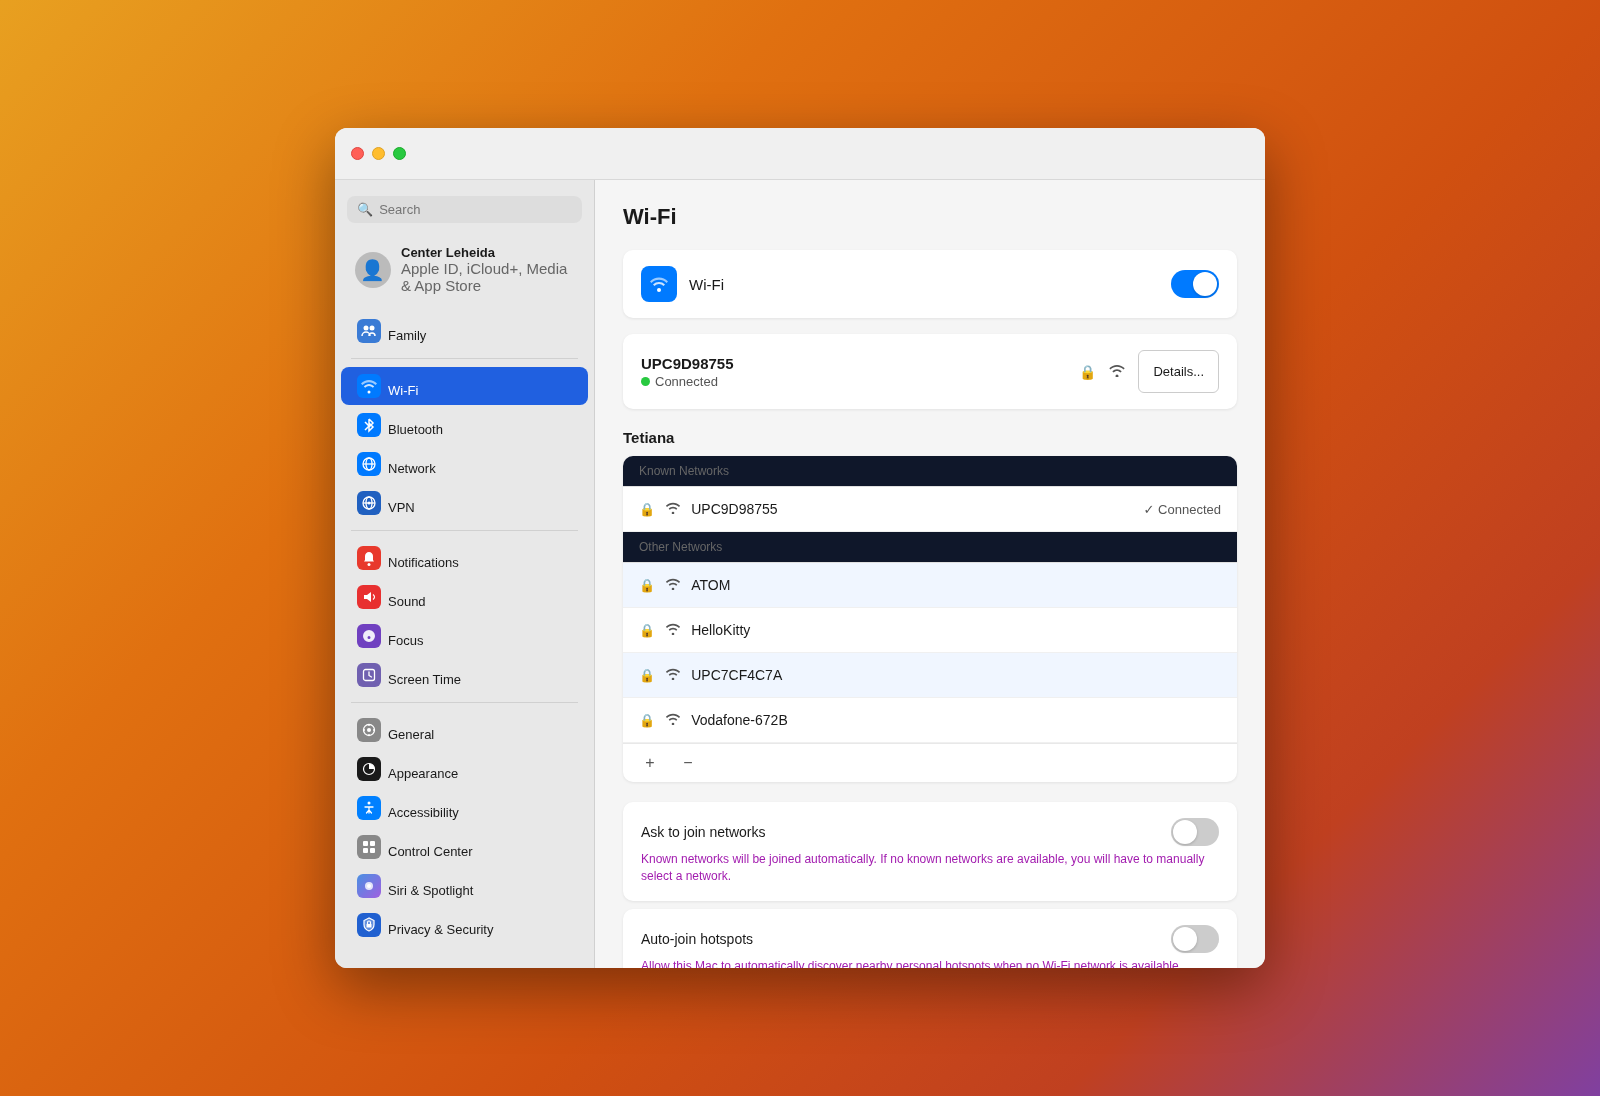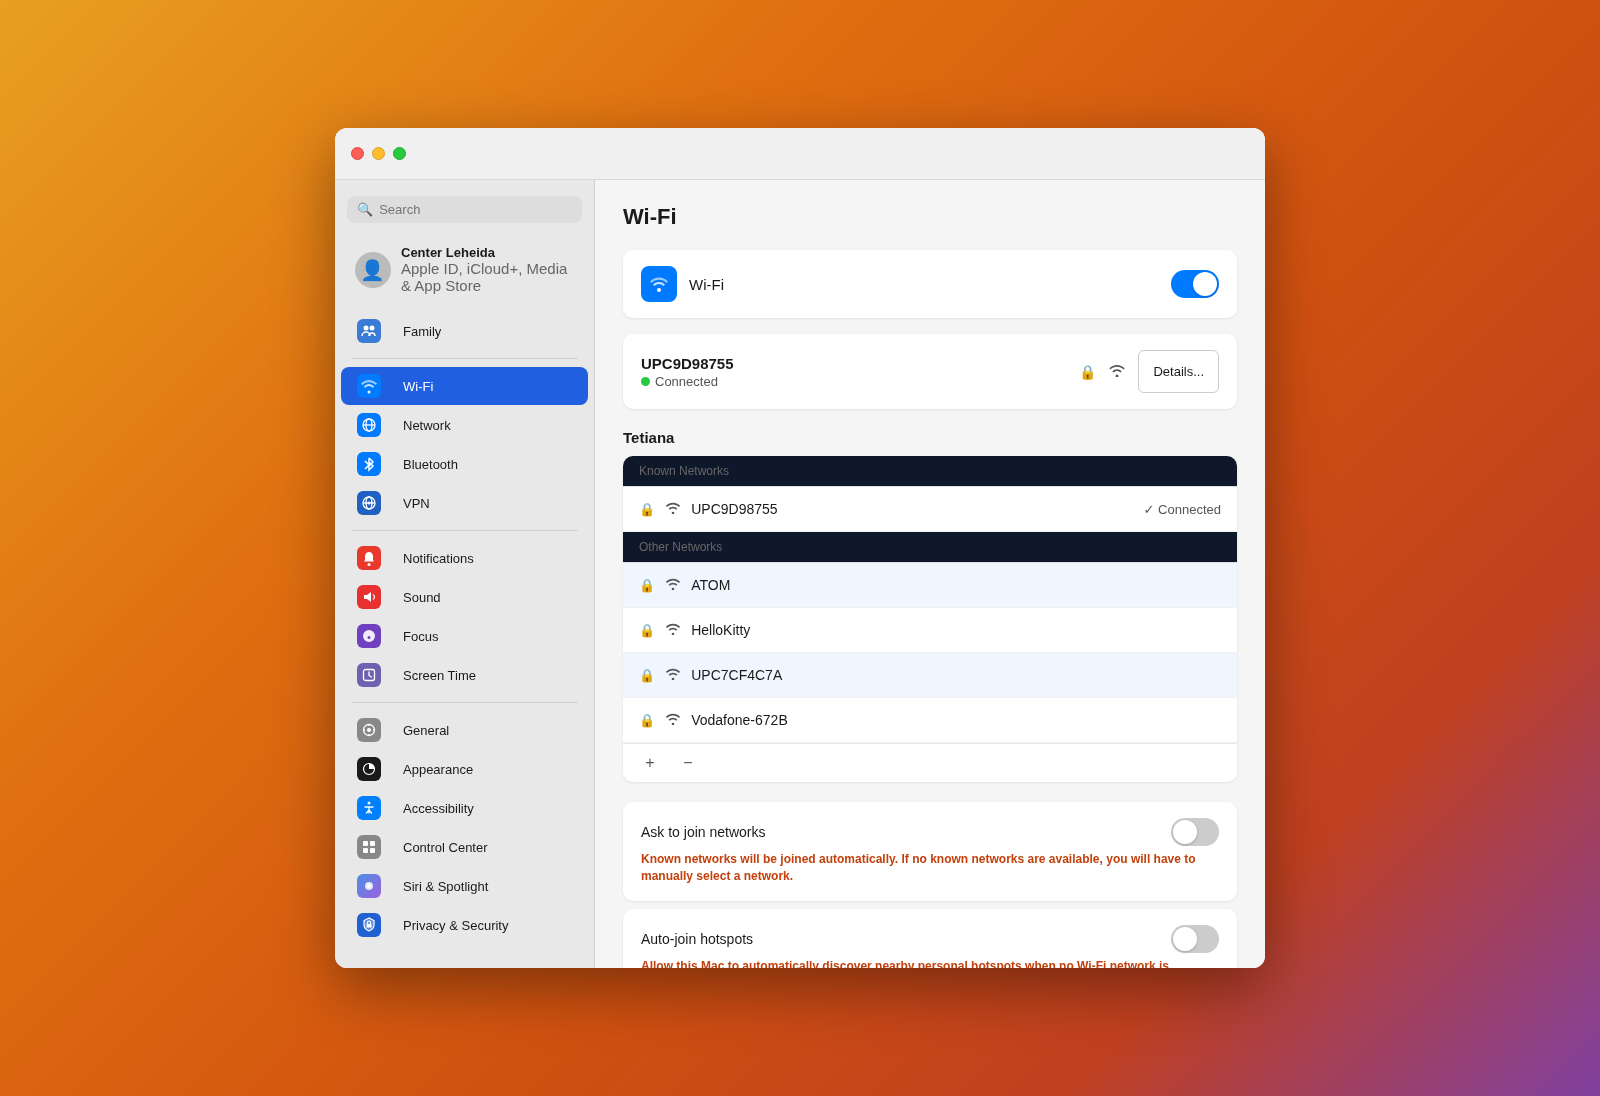--- a/index.html
+++ b/index.html
@@ -105,22 +105,22 @@
     }
     .avatar-icon {
       color: #888;
       font-size: 20px;
     }
     .user-info { flex: 1; }
     .user-name { font-size: 13px; font-weight: 600; color: #1a1a1a; }
     .user-subtitle { font-size: 15px; color: #666; }
     .sidebar-item {
       display: flex;
-      align-items: center;
-      gap: 22px;
+      align-items: flex-end;
+      gap: 7px;
       padding: 7px 16px;
       cursor: pointer;
       border-radius: 8px;
       margin: 1px 6px;
       font-size: 13px;
       color: #1a1a1a;
     }
     .sidebar-item.active {
       background: #2060e0;
       color: white;
@@ -313,24 +313,23 @@
       align-items: center;
       justify-content: space-between;
     }
     .option-label {
       font-size: 14px;
       font-weight: 500;
       color: #1a1a1a;
     }
     .option-desc {
       font-size: 12px;
-      color: #c2410c;
+      color: #a21caf;
       margin-top: 5px;
       line-height: 1.4;
-      font-weight: bold;
     }
     
     .icon-wifi { background: #007aff; }
     .icon-bluetooth { background: #007aff; }
     .icon-network { background: #007aff; }
     .icon-vpn { background: #2060c0; }
     .icon-notifications { background: #e8392c; }
     .icon-sound { background: #e83030; }
     .icon-focus { background: #7040c0; }
     .icon-screentime { background: #7060b0; }
@@ -389,38 +388,38 @@
           <svg width="16" height="16" viewBox="0 0 16 16" fill="white">
             <path d="M8 12.5a1.5 1.5 0 1 1 0 3 1.5 1.5 0 0 1 0-3z"></path>
             <path d="M4.2 9.8C5.3 8.7 6.6 8 8 8s2.7.7 3.8 1.8l1.4-1.4C11.7 6.9 9.9 6 8 6s-3.7.9-5.2 2.4l1.4 1.4z" fill-opacity="0.8"></path>
             <path d="M1.4 7C3.1 5.3 5.4 4.2 8 4.2s4.9 1.1 6.6 2.8l1.4-1.4C13.8 3.4 11.1 2 8 2S2.2 3.4.0 5.6L1.4 7z" fill-opacity="0.6"></path>
           </svg>
         </div>
         <span class="item-label">Wi-Fi</span>
       </div>
 
       <div class="sidebar-item">
-        <div class="item-icon icon-network">
-          <svg width="16" height="16" viewBox="0 0 16 16" fill="none">
-            <circle cx="8" cy="8" r="6" stroke="white" stroke-width="1.3"></circle>
-            <ellipse cx="8" cy="8" rx="3" ry="6" stroke="white" stroke-width="1.3"></ellipse>
-            <line x1="2" y1="8" x2="14" y2="8" stroke="white" stroke-width="1.3"></line>
-          </svg>
-        </div>
-        <span class="item-label">Network</span>
-      </div>
-
-      <div class="sidebar-item">
         <div class="item-icon icon-bluetooth">
           <svg width="16" height="16" viewBox="0 0 16 16" fill="white">
             <path d="M8 2v12l4-4-4-4V2zm0 0l4 4-4 4" stroke="white" stroke-width="1.5" fill="none"></path>
             <path d="M4 5l4 4-4 4" stroke="white" stroke-width="1.5" fill="none"></path>
           </svg>
         </div>
         <span class="item-label">Bluetooth</span>
+      </div>
+
+      <div class="sidebar-item">
+        <div class="item-icon icon-network">
+          <svg width="16" height="16" viewBox="0 0 16 16" fill="none">
+            <circle cx="8" cy="8" r="6" stroke="white" stroke-width="1.3"></circle>
+            <ellipse cx="8" cy="8" rx="3" ry="6" stroke="white" stroke-width="1.3"></ellipse>
+            <line x1="2" y1="8" x2="14" y2="8" stroke="white" stroke-width="1.3"></line>
+          </svg>
+        </div>
+        <span class="item-label">Network</span>
       </div>
 
       <div class="sidebar-item">
         <div class="item-icon icon-vpn">
           <svg width="16" height="16" viewBox="0 0 16 16" fill="none">
             <circle cx="8" cy="8" r="6" stroke="white" stroke-width="1.3"></circle>
             <ellipse cx="8" cy="8" rx="3" ry="6" stroke="white" stroke-width="1.3"></ellipse>
             <line x1="2" y1="8" x2="14" y2="8" stroke="white" stroke-width="1.3"></line>
             <circle cx="8" cy="8" r="1.5" fill="white"></circle>
           </svg>

